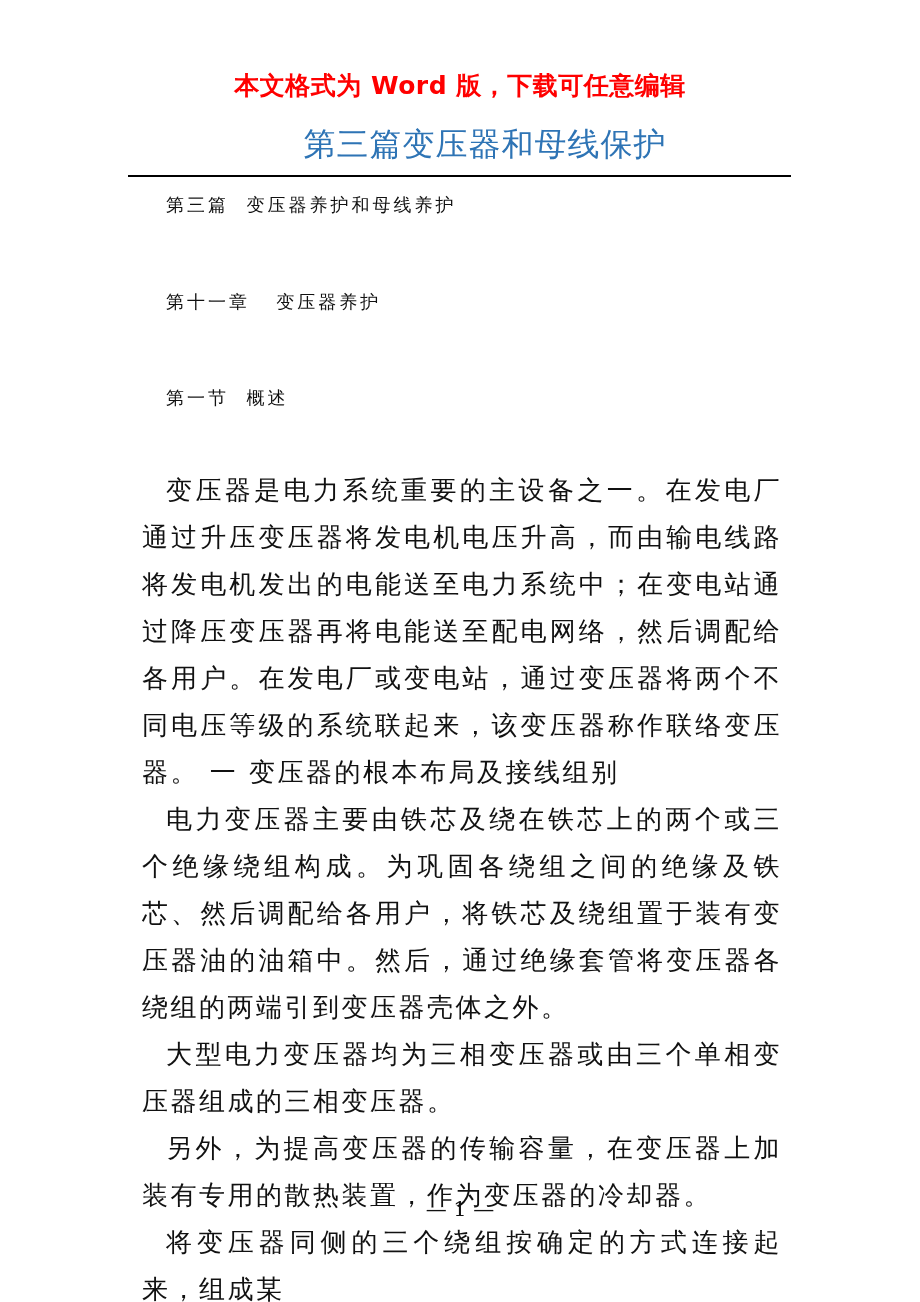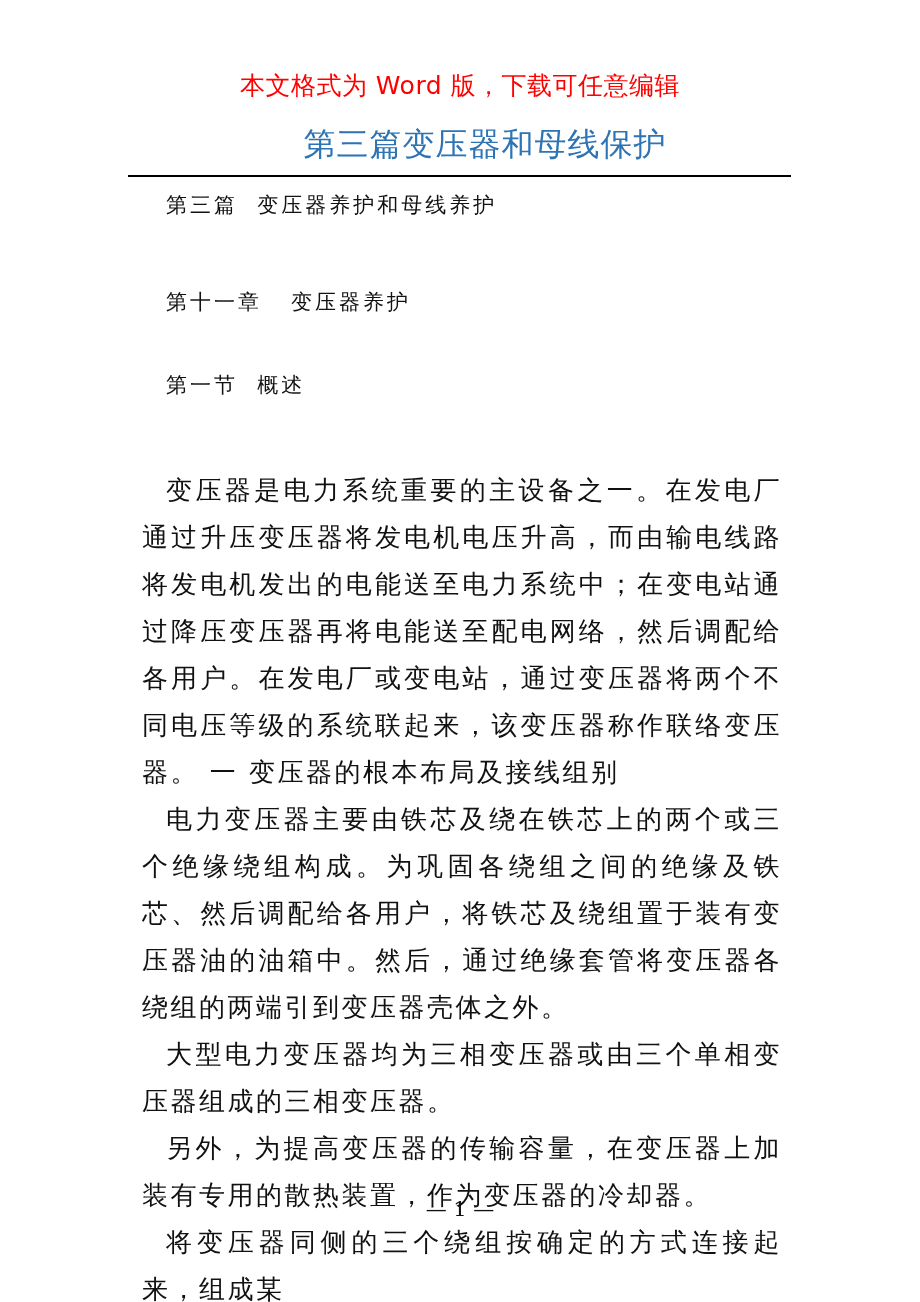--- a/index.html
+++ b/index.html
@@ -21,21 +21,21 @@
       width: 920px;
       height: 1302px;
     }
     .banner {
       position: absolute;
       top: 66px;
       left: 0;
       width: 920px;
       text-align: center;
       font-family: "DejaVu Sans", "Liberation Sans", sans-serif;
-      font-weight: normal;
+      font-weight: bold;
       font-size: 25px;
       line-height: 40px;
       letter-spacing: 0.5px;
     }
     .doc-title {
       position: absolute;
       top: 120px;
       left: 0;
       width: 920px;
       text-align: center;
@@ -56,21 +56,21 @@
     .body-text {
       position: absolute;
       left: 142px;
       width: 640px;
       font-size: 26px;
       letter-spacing: 2.5px;
     }
     .heading-line {
       position: absolute;
       left: 166px;
-      font-size: 21px;
+      font-size: 18px;
       letter-spacing: 3px;
       line-height: 30px;
       white-space: pre;
     }
     .para {
       margin: 0;
       text-indent: 24px;
       line-height: 47px;
       text-align: justify;
       word-break: break-all;
@@ -93,21 +93,21 @@
   <div class="banner" style="color:#FF0000;">本文格式为 Word 版，下载可任意编辑</div>
 
   <div class="doc-title" style="color:#2E74B5;">第三篇变压器和母线保护</div>
 
   <div class="rule"></div>
 
   <div class="heading-line" style="top:190px;">第三篇  变压器养护和母线养护</div>
 
   <div class="heading-line" style="top:287px;text-align:center;">第十一章   变压器养护</div>
 
-  <div class="heading-line" style="top:370px;">第一节  概述</div>
+  <div class="heading-line" style="top:383px;">第一节  概述</div>
 
   <div class="body-text" style="top:467px;">
     <p class="para">变压器是电力系统重要的主设备之一。在发电厂通过升压变压器将发电机电压升高，而由输电线路将发电机发出的电能送至电力系统中；在变电站通过降压变压器再将电能送至配电网络，然后调配给各用户。在发电厂或变电站，通过变压器将两个不同电压等级的系统联起来，该变压器称作联络变压器。 一 变压器的根本布局及接线组别</p>
     <p class="para">电力变压器主要由铁芯及绕在铁芯上的两个或三个绝缘绕组构成。为巩固各绕组之间的绝缘及铁芯、然后调配给各用户，将铁芯及绕组置于装有变压器油的油箱中。然后，通过绝缘套管将变压器各绕组的两端引到变压器壳体之外。</p>
     <p class="para">大型电力变压器均为三相变压器或由三个单相变压器组成的三相变压器。</p>
     <p class="para">另外，为提高变压器的传输容量，在变压器上加装有专用的散热装置，作为变压器的冷却器。</p>
     <p class="para">将变压器同侧的三个绕组按确定的方式连接起来，组成某</p>
   </div>
 
   <div class="page-number">— 1 —</div>

